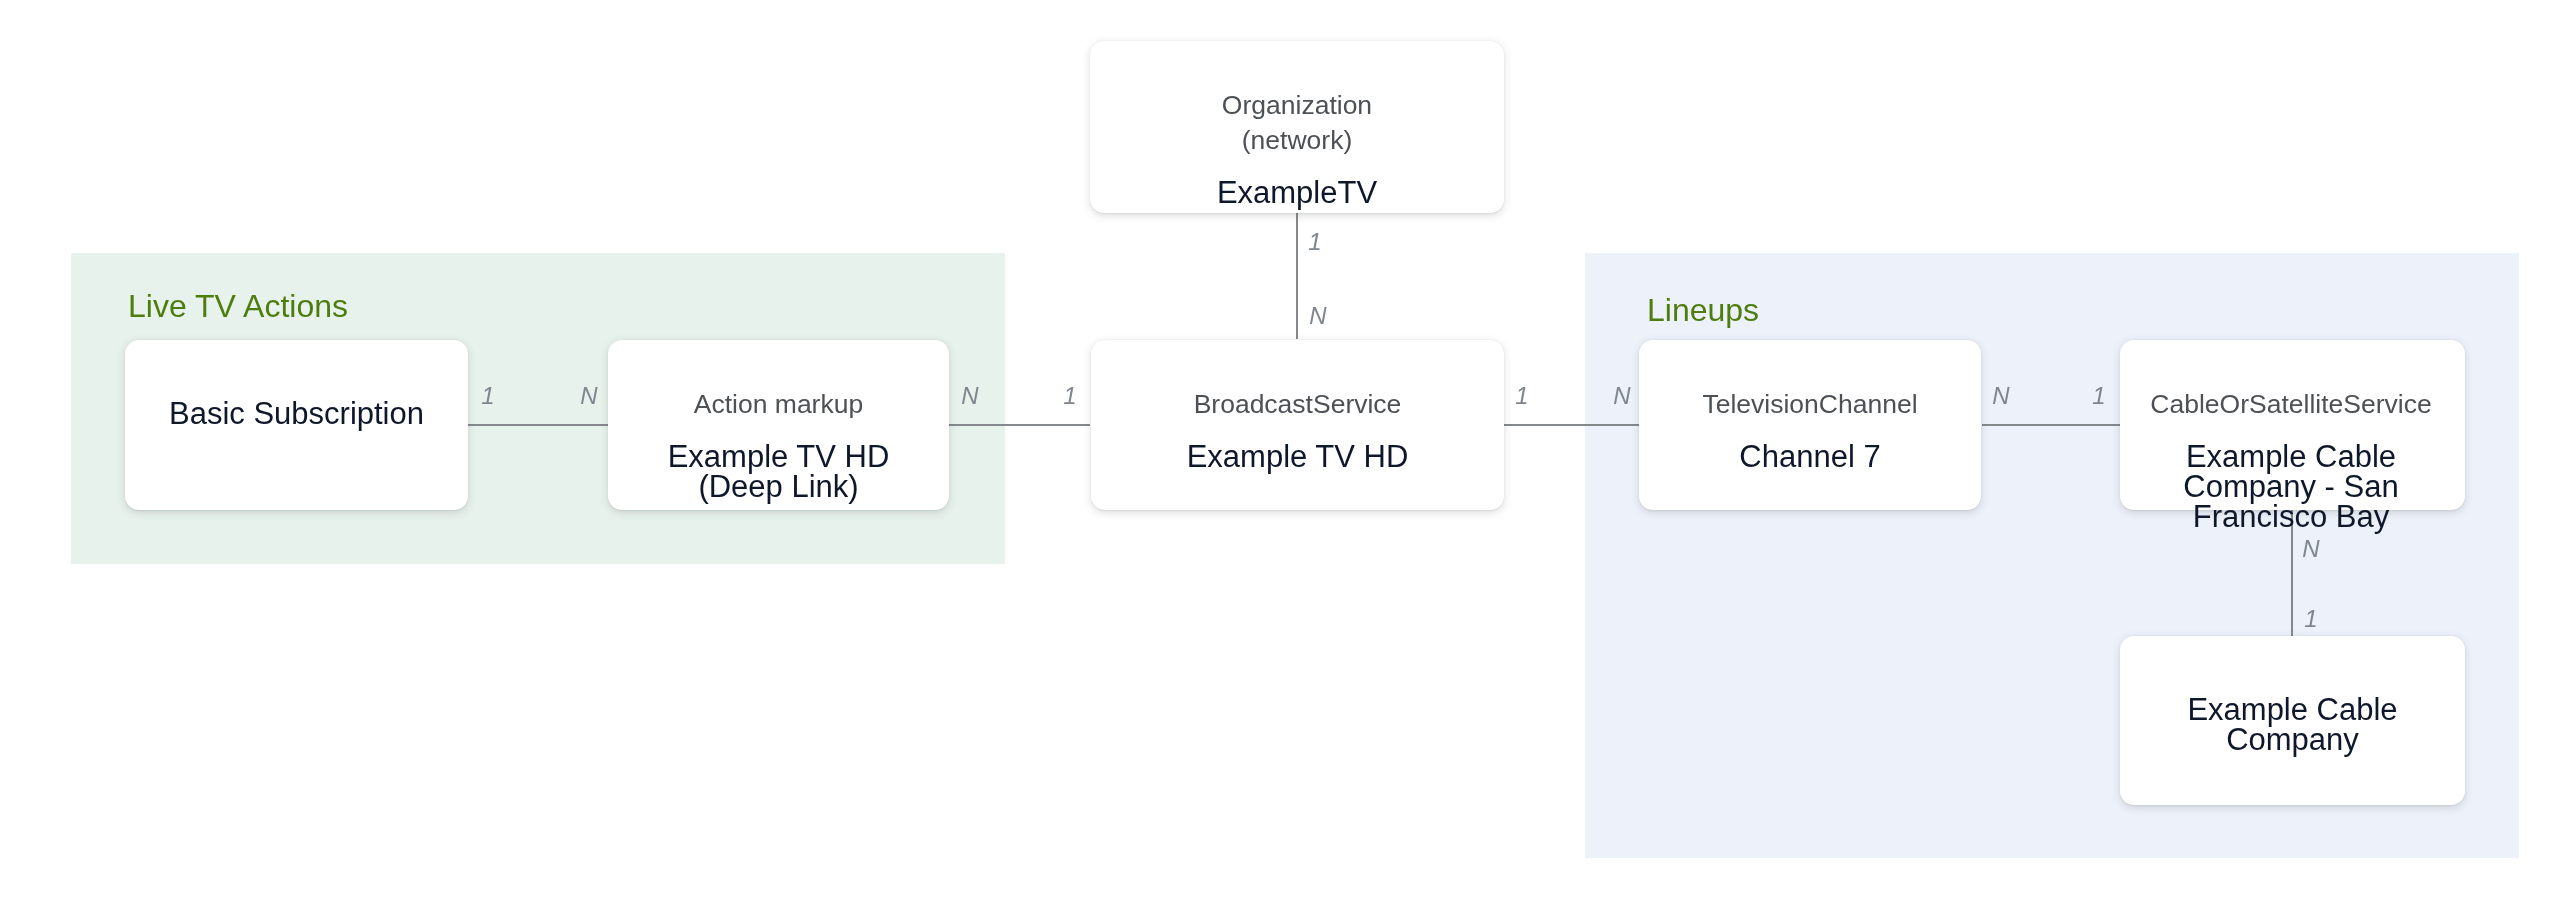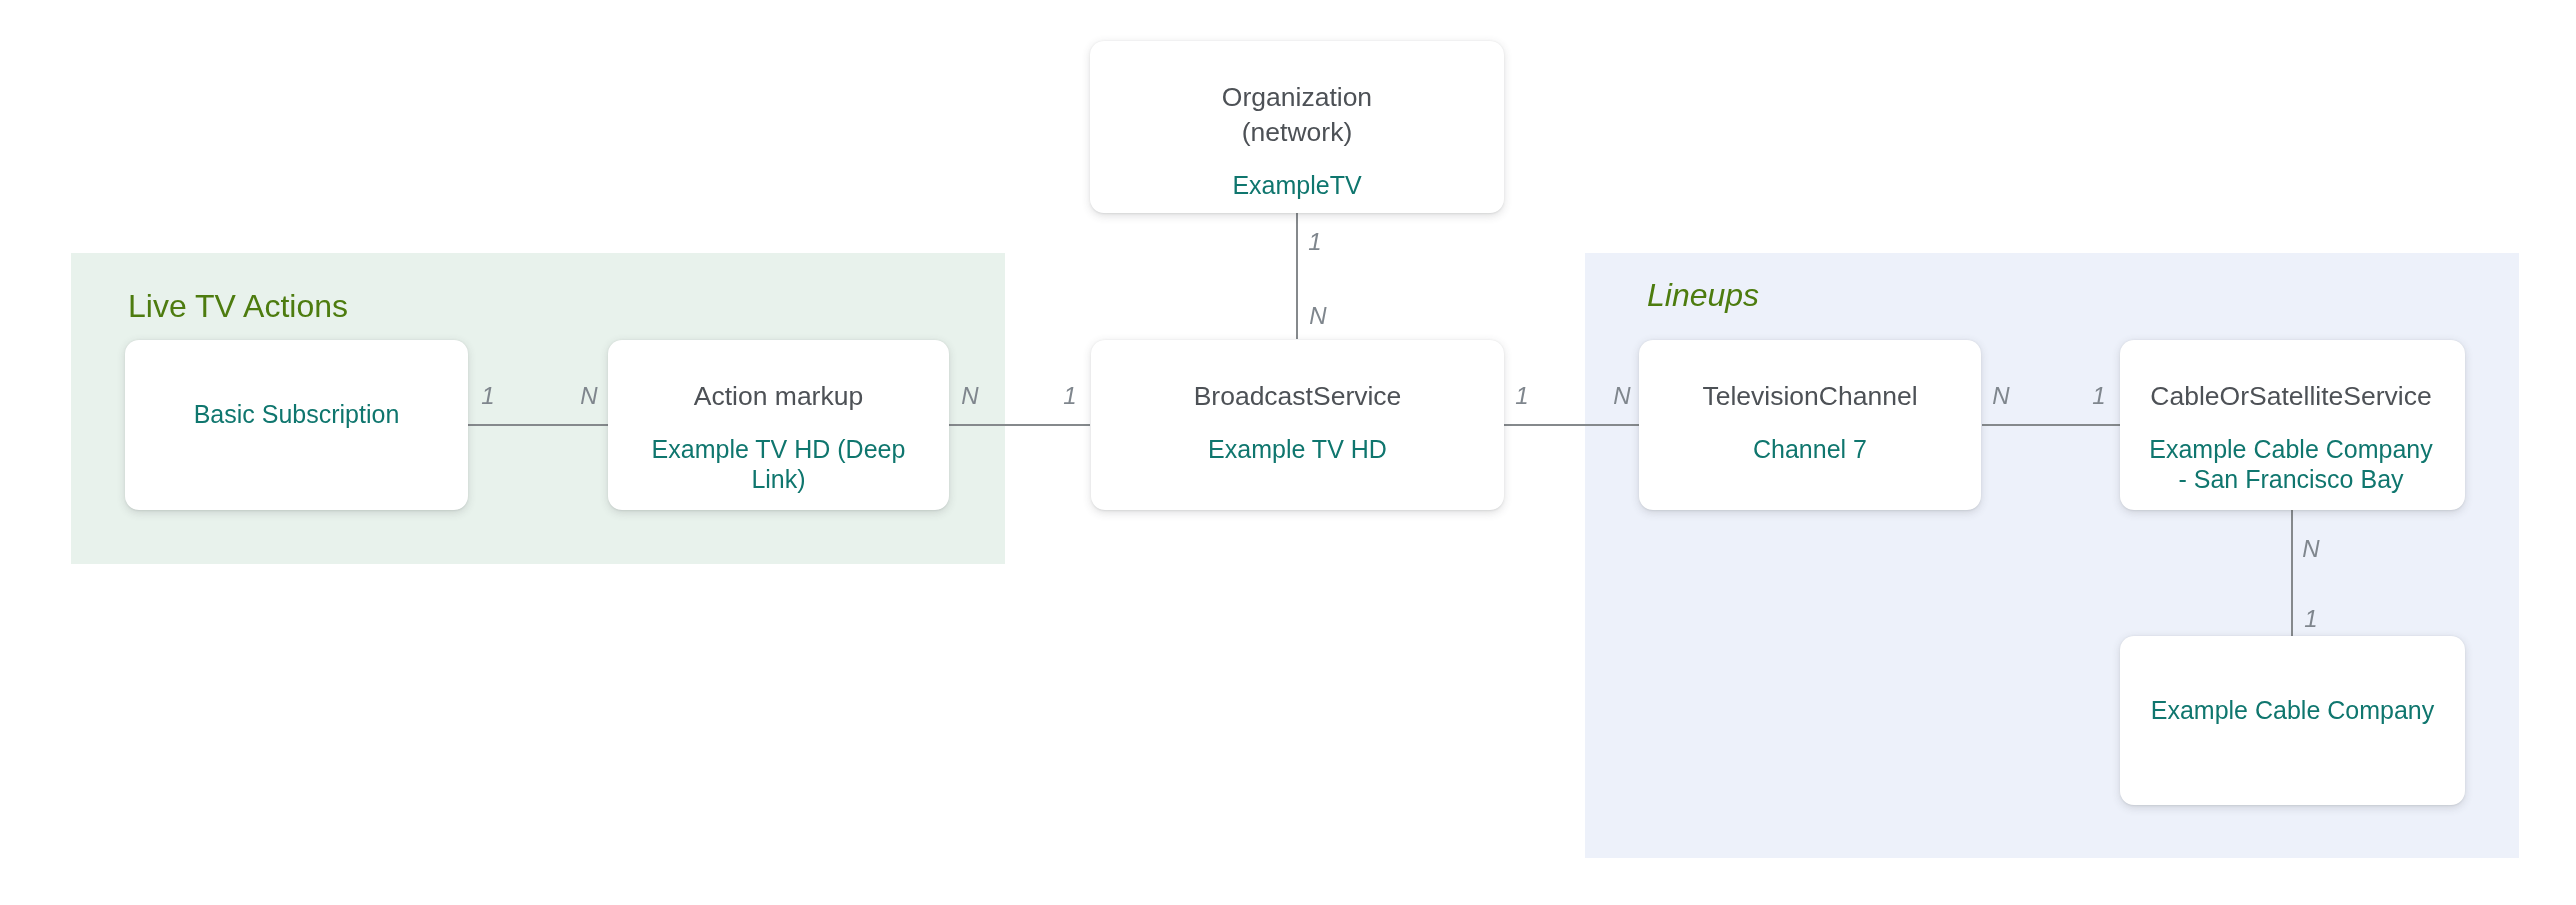--- a/index.html
+++ b/index.html
@@ -33,27 +33,27 @@
     border-radius: 14px;
     box-shadow: 0 2.7px 8px rgba(60,64,67,0.16), 0 0.9px 1.8px rgba(60,64,67,0.10);
     box-sizing: border-box;
     padding: 39px 14px 0 14px;
     text-align: center;
   }
   .card-title {
     font-size: 26.5px;
     line-height: 35px;
     color: #4d5156;
-    margin: 0 auto;
+    margin: 8px auto;
   }
   .card-title.narrow { max-width: 248px; }
   .card-subtitle {
-    font-size: 25px;
+    font-size: 31px;
     line-height: 30px;
-    color: #0f766e;
+    color: #0f172a;
     margin: 19.5px auto 0 auto;
   }
   .card-subtitle.narrow { max-width: 292px; }
   .edge {
     position: absolute;
     background: #85898c;
   }
   .edge-h { height: 1.8px; }
   .edge-v { width: 1.8px; }
   .card-label {
@@ -68,21 +68,21 @@
 </style>
 </head>
 <body>
 
 <div class="stage">
 
   <div class="region region-green" style="left:71px; top:253px; width:934px; height:311px;"></div>
   <div class="region region-blue" style="left:1585px; top:253px; width:934px; height:605px;"></div>
 
   <div class="region-label" style="left:128px; top:288px;">Live TV Actions</div>
-  <div class="region-label" style="left:1647px; top:277px;font-style:italic;">Lineups</div>
+  <div class="region-label" style="left:1647px; top:292px;">Lineups</div>
 
   <div class="edge edge-v" style="left:1296px; top:212px; height:127px;"></div>
   <div class="edge edge-h" style="left:467px; top:424px; width:142px;"></div>
   <div class="edge edge-h" style="left:947px; top:424px; width:143px;"></div>
   <div class="edge edge-h" style="left:1504px; top:424px; width:135px;"></div>
   <div class="edge edge-h" style="left:1982px; top:424px; width:138px;"></div>
   <div class="edge edge-v" style="left:2291px; top:510px; height:127px;"></div>
 
   <div class="card-label" style="left:1315px; top:242px;">1</div>
   <div class="card-label" style="left:1318px; top:316px;">N</div>

